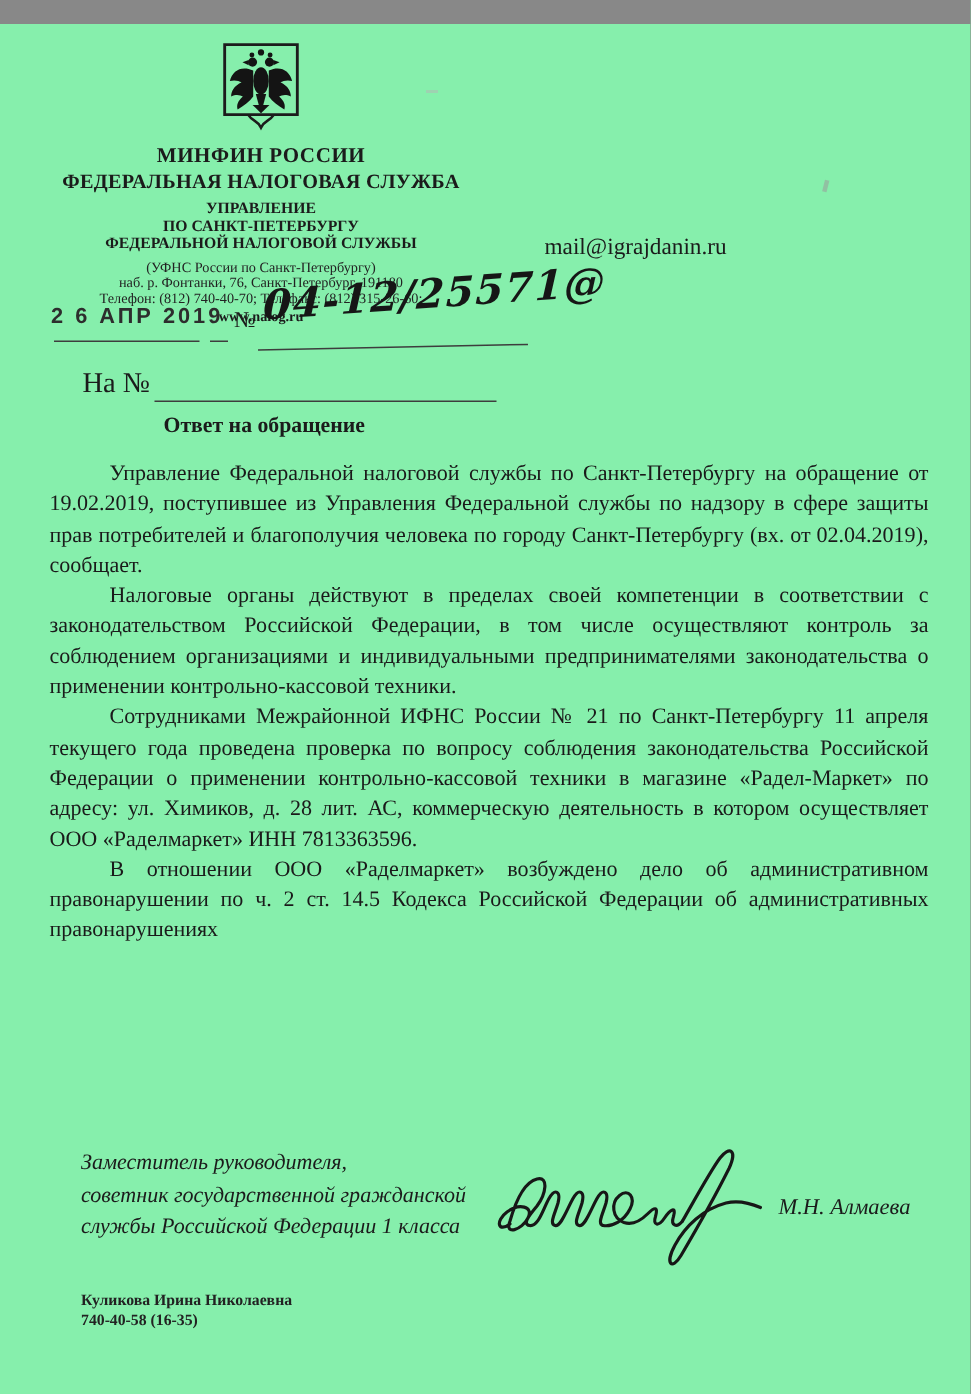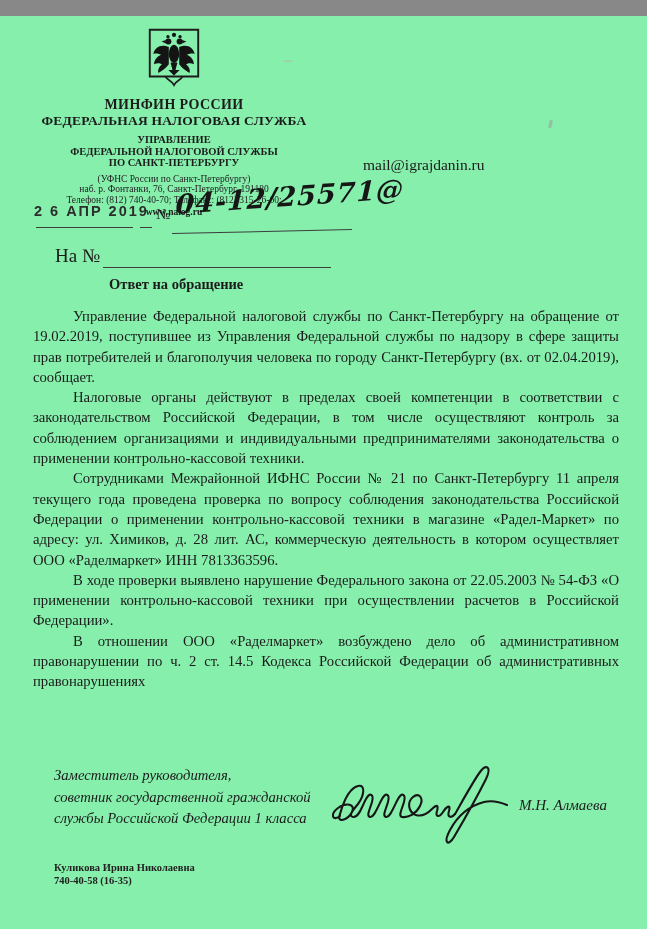--- a/index.html
+++ b/index.html
@@ -96,22 +96,22 @@
           <path d="M24,22 C15,18 8,22 6,30 C10,29 13,30 15,31 C9,34 7,38 7,42 C11,40 14,41 16,42 C12,45.5 11,49 12,52 C17,49 21,46 24,42 Z"></path>
           <path d="M36,22 C45,18 52,22 54,30 C50,29 47,30 45,31 C51,34 53,38 53,42 C49,40 46,41 44,42 C48,45.5 49,49 48,52 C43,49 39,46 36,42 Z"></path>
           <path d="M26,40 L30,55 L34,40 Z"></path>
           <path d="M23.5,48.5 h13 l-6.5,6.5 z"></path>
         </g>
       </svg>
     </div>
     <div class="lh-org1">МИНФИН РОССИИ</div>
     <div class="lh-org2">ФЕДЕРАЛЬНАЯ НАЛОГОВАЯ СЛУЖБА</div>
     <div class="lh-dept lh-dept-first">УПРАВЛЕНИЕ</div>
+    <div class="lh-dept">ПО САНКТ-ПЕТЕРБУРГУ</div>
     <div class="lh-dept">ФЕДЕРАЛЬНОЙ НАЛОГОВОЙ СЛУЖБЫ</div>
-    <div class="lh-dept">ПО САНКТ-ПЕТЕРБУРГУ</div>
     <div class="lh-small lh-small-first">(УФНС России по Санкт-Петербургу)</div>
     <div class="lh-small">наб. р. Фонтанки, 76, Санкт-Петербург, 191180</div>
     <div class="lh-small">Телефон: (812) 740-40-70; Телефакс: (812) 315-26-60;</div>
     <div class="lh-site">www.nalog.ru</div>
   </div>
 
   <div class="abs email">mail@igrajdanin.ru</div>
 
   <div class="abs date-stamp">2 6 АПР 2019</div>
   <div class="abs rule date-rule"></div>
@@ -122,21 +122,20 @@
 
   <div class="abs na-no">На №</div>
   <div class="abs rule na-rule"></div>
 
   <div class="abs subject">Ответ на обращение</div>
 
   <div class="abs body-text">
     <p>Управление Федеральной налоговой службы по Санкт-Петербургу на обращение от 19.02.2019, поступившее из Управления Федеральной службы по надзору в сфере защиты прав потребителей и благополучия человека по городу Санкт-Петербургу (вх. от 02.04.2019), сообщает.</p>
     <p>Налоговые органы действуют в пределах своей компетенции в соответствии с законодательством Российской Федерации, в том числе осуществляют контроль за соблюдением организациями и индивидуальными предпринимателями законодательства о применении контрольно-кассовой техники.</p>
     <p>Сотрудниками Межрайонной ИФНС России № 21 по Санкт-Петербургу 11 апреля текущего года проведена проверка по вопросу соблюдения законодательства Российской Федерации о применении контрольно-кассовой техники в магазине «Радел-Маркет» по адресу: ул. Химиков, д. 28 лит. АС, коммерческую деятельность в котором осуществляет ООО «Раделмаркет» ИНН 7813363596.</p>
-    <p>В ходе проверки выявлено нарушение Федерального закона от 22.05.2003 № 54-ФЗ «О применении контрольно-кассовой техники при осуществлении расчетов в Российской Федерации».</p>
     <p>В отношении ООО «Раделмаркет» возбуждено дело об административном правонарушении по ч. 2 ст. 14.5 Кодекса Российской Федерации об административных правонарушениях</p>
   </div>
 
   <div class="abs sig-position">
     <div>Заместитель руководителя,</div>
     <div>советник государственной гражданской</div>
     <div>службы Российской Федерации 1 класса</div>
   </div>
 
   <div class="abs autograph">

